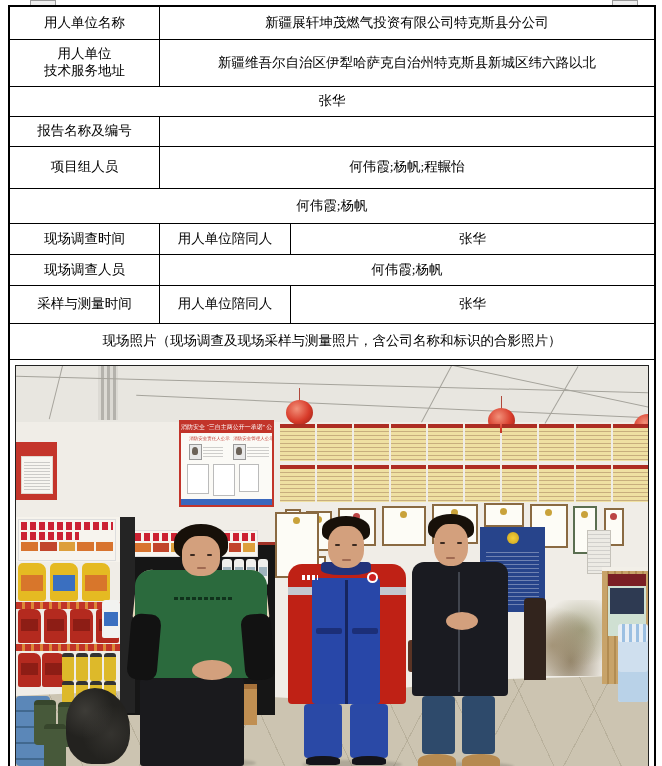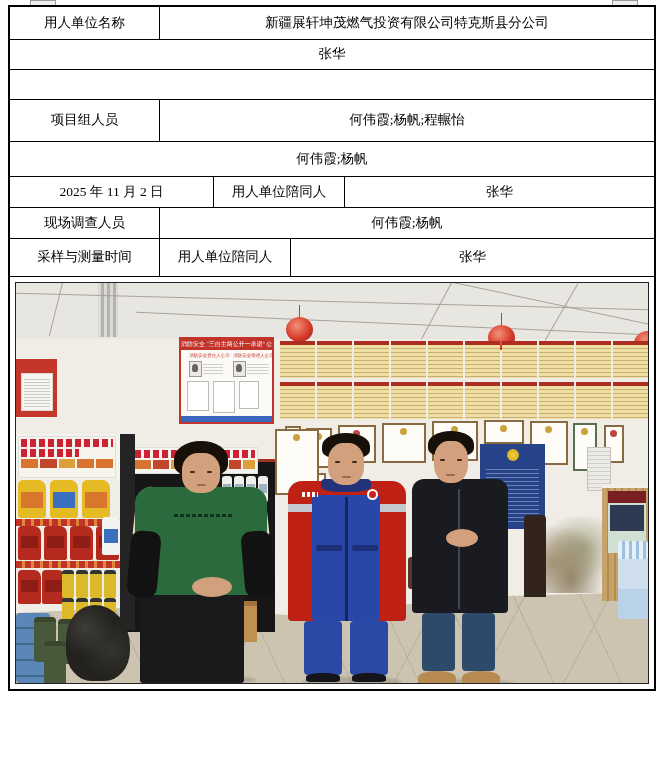--- a/index.html
+++ b/index.html
@@ -160,54 +160,65 @@
   <div class="tab left"></div>
   <div class="tab right"></div>
 
   <div class="doc-table">
 
     <div class="t-row h32">
       <div class="cell c-label">用人单位名称</div>
       <div class="cell c-val">新疆展轩坤茂燃气投资有限公司特克斯县分公司</div>
     </div>
 
+    <div class="t-row h46">
+      <div class="cell c-label">
+        <span>用人单位</span>
+        <span>技术服务地址</span>
+      </div>
+      <div class="cell c-val">新疆维吾尔自治区伊犁哈萨克自治州特克斯县新城区纬六路以北</div>
+    </div>
 
     <div class="t-row h29">
       <div class="cell c-val">张华</div>
     </div>
 
     <div class="t-row h29">
+      <div class="cell c-label">报告名称及编号</div>
     </div>
 
     <div class="t-row h41">
       <div class="cell c-label">项目组人员</div>
       <div class="cell c-val">何伟霞;杨帆;程輾怡</div>
     </div>
 
     <div class="t-row h34">
       <div class="cell c-val">何伟霞;杨帆</div>
     </div>
 
     <div class="t-row h30">
-      <div class="cell c-date">2025 年 11 月 2 日</div>
+      <div class="cell c-label">现场调查时间</div>
       <div class="cell c-comp">用人单位陪同人</div>
       <div class="cell c-name">张华</div>
     </div>
 
     <div class="t-row h30">
       <div class="cell c-label">现场调查人员</div>
       <div class="cell c-val">何伟霞;杨帆</div>
     </div>
 
     <div class="t-row h37">
       <div class="cell c-label">采样与测量时间</div>
       <div class="cell c-comp">用人单位陪同人</div>
       <div class="cell c-name">张华</div>
     </div>
 
+    <div class="t-row h35">
+      <div class="cell caption-cell">现场照片（现场调查及现场采样与测量照片，含公司名称和标识的合影照片）</div>
+    </div>
 
     <div class="t-row photo-row">
       <div class="photo">
 
         <div class="abs ceiling"></div>
         <div class="abs pipe"></div>
         <div class="cline" style="left:0;top:18px;width:632px;height:1px;transform:rotate(1.5deg);"></div>
         <div class="cline" style="left:120px;top:40px;width:512px;height:1px;transform:rotate(2.5deg);"></div>
         <div class="cline" style="left:300px;top:6px;width:340px;height:1px;transform:rotate(12deg);"></div>
         <div class="cline" style="left:40px;top:-6px;width:1px;height:60px;transform:rotate(14deg);"></div>

